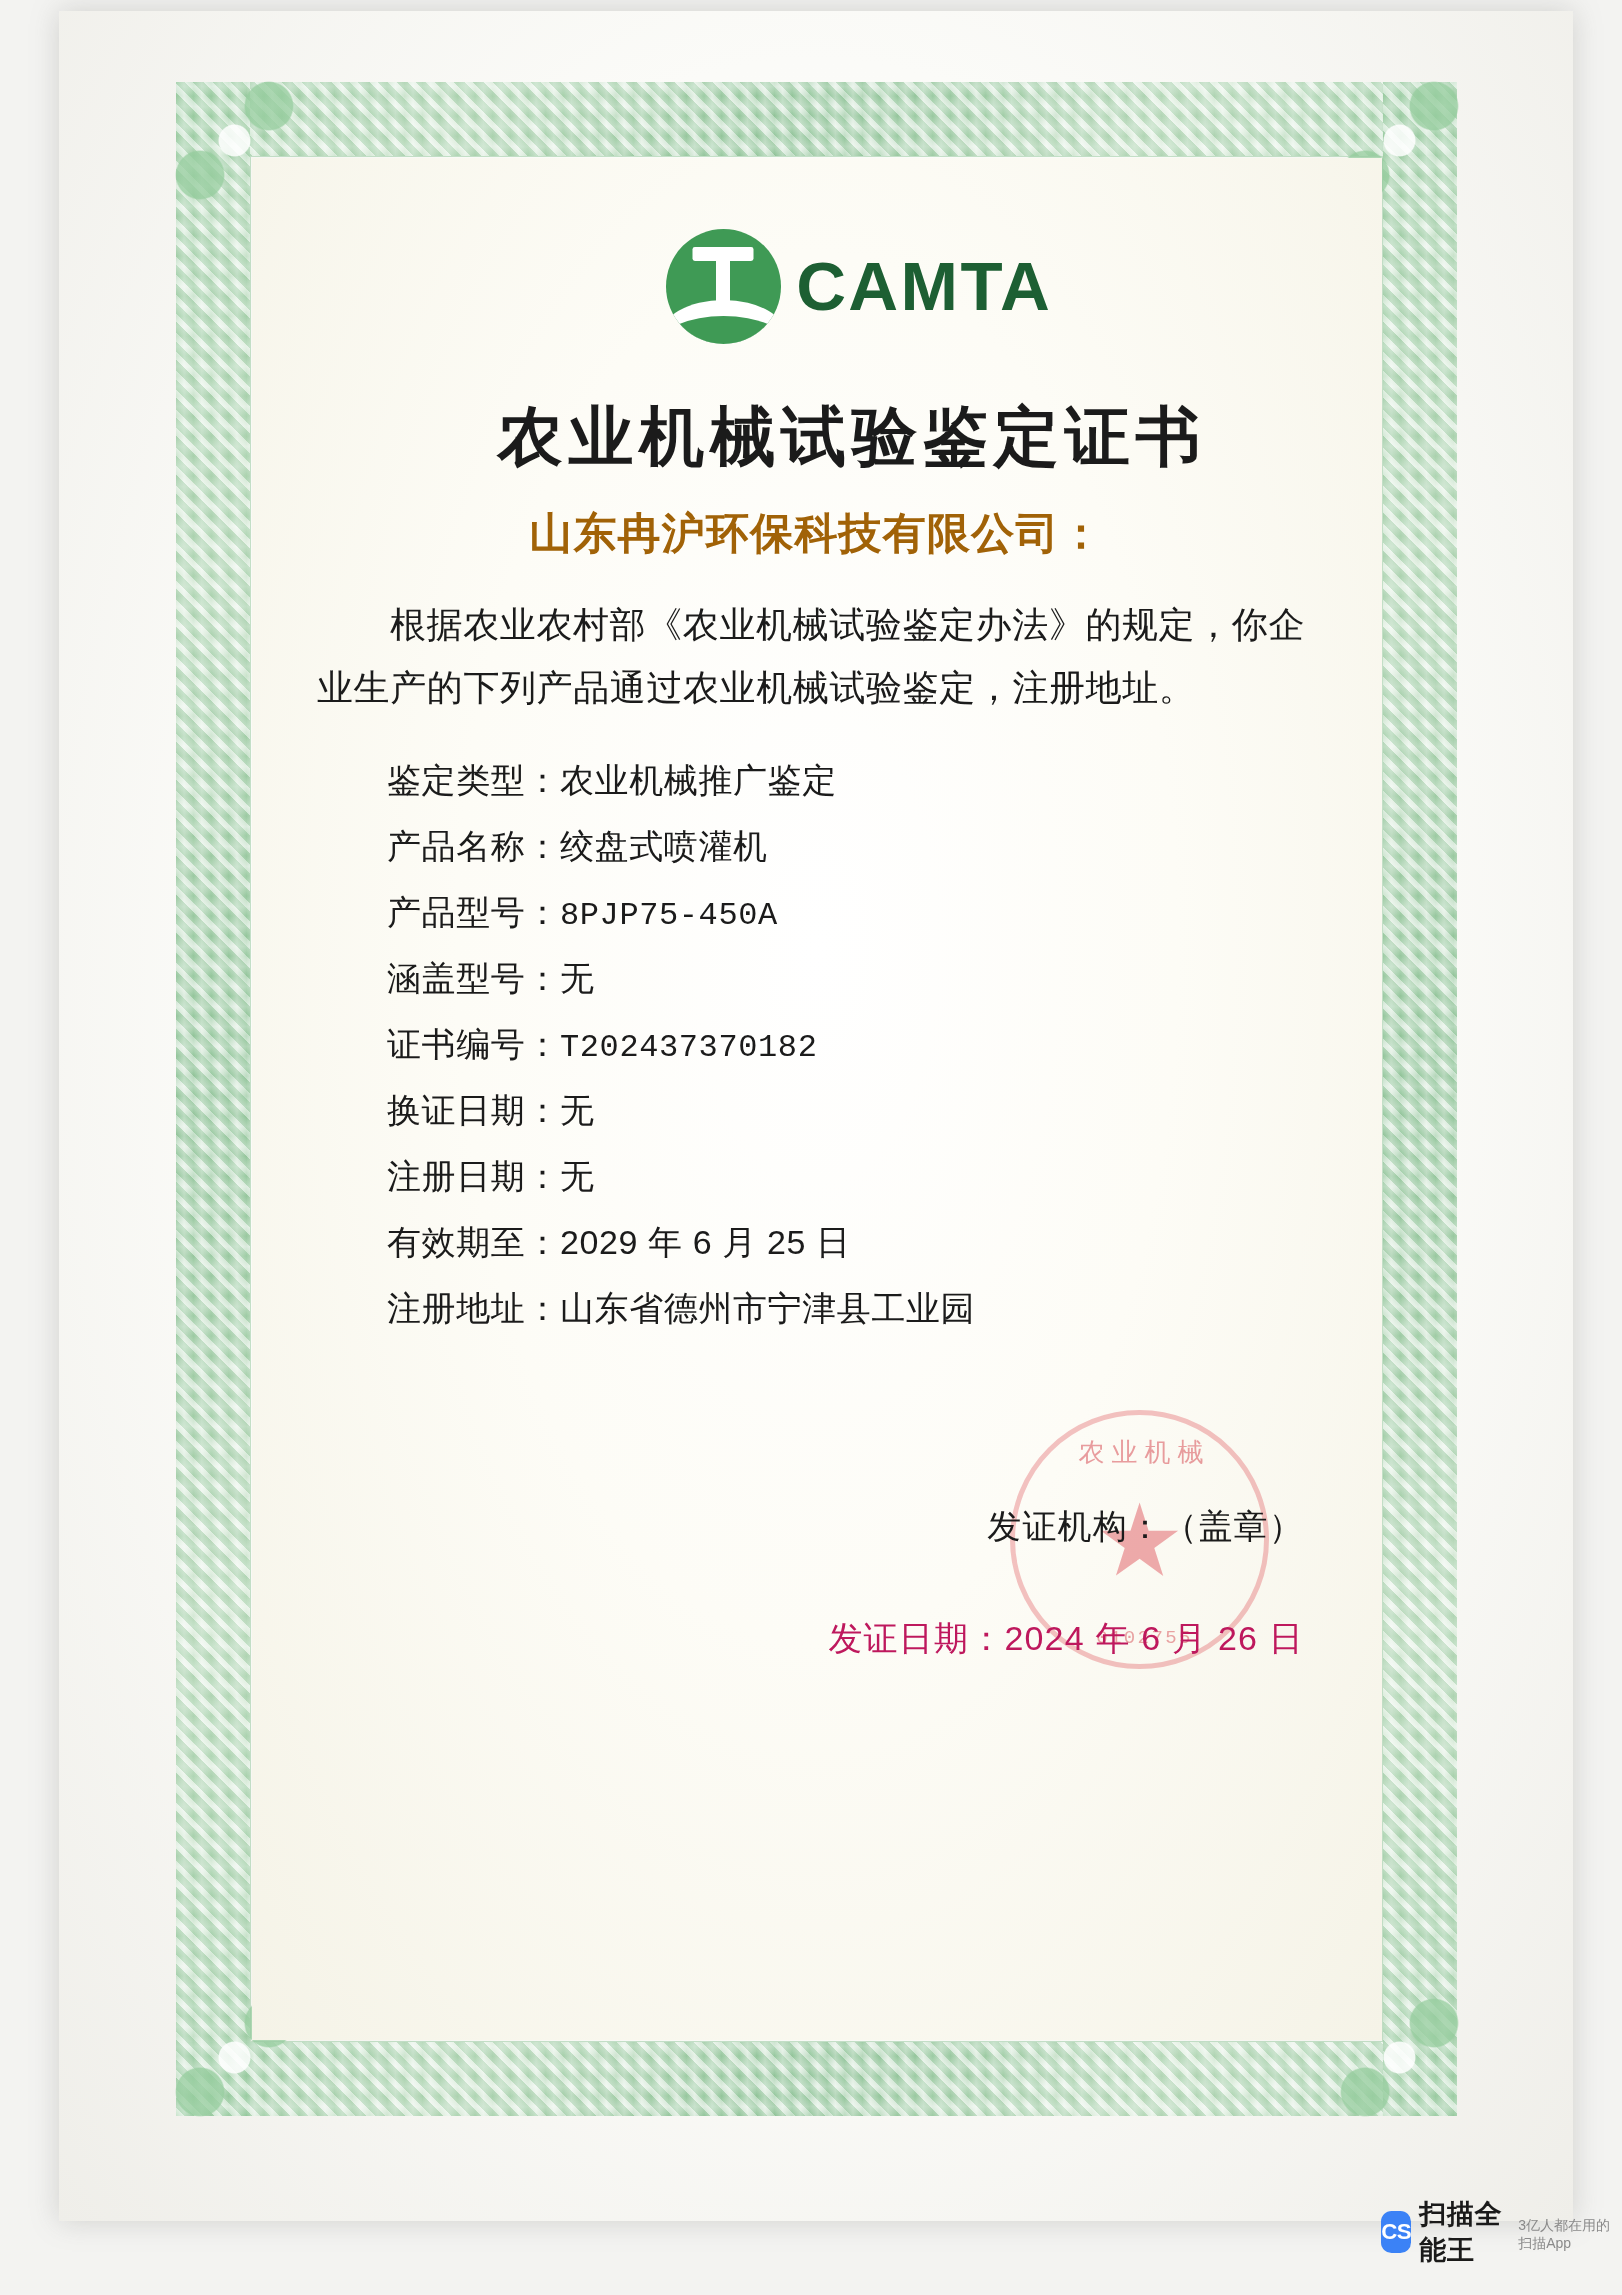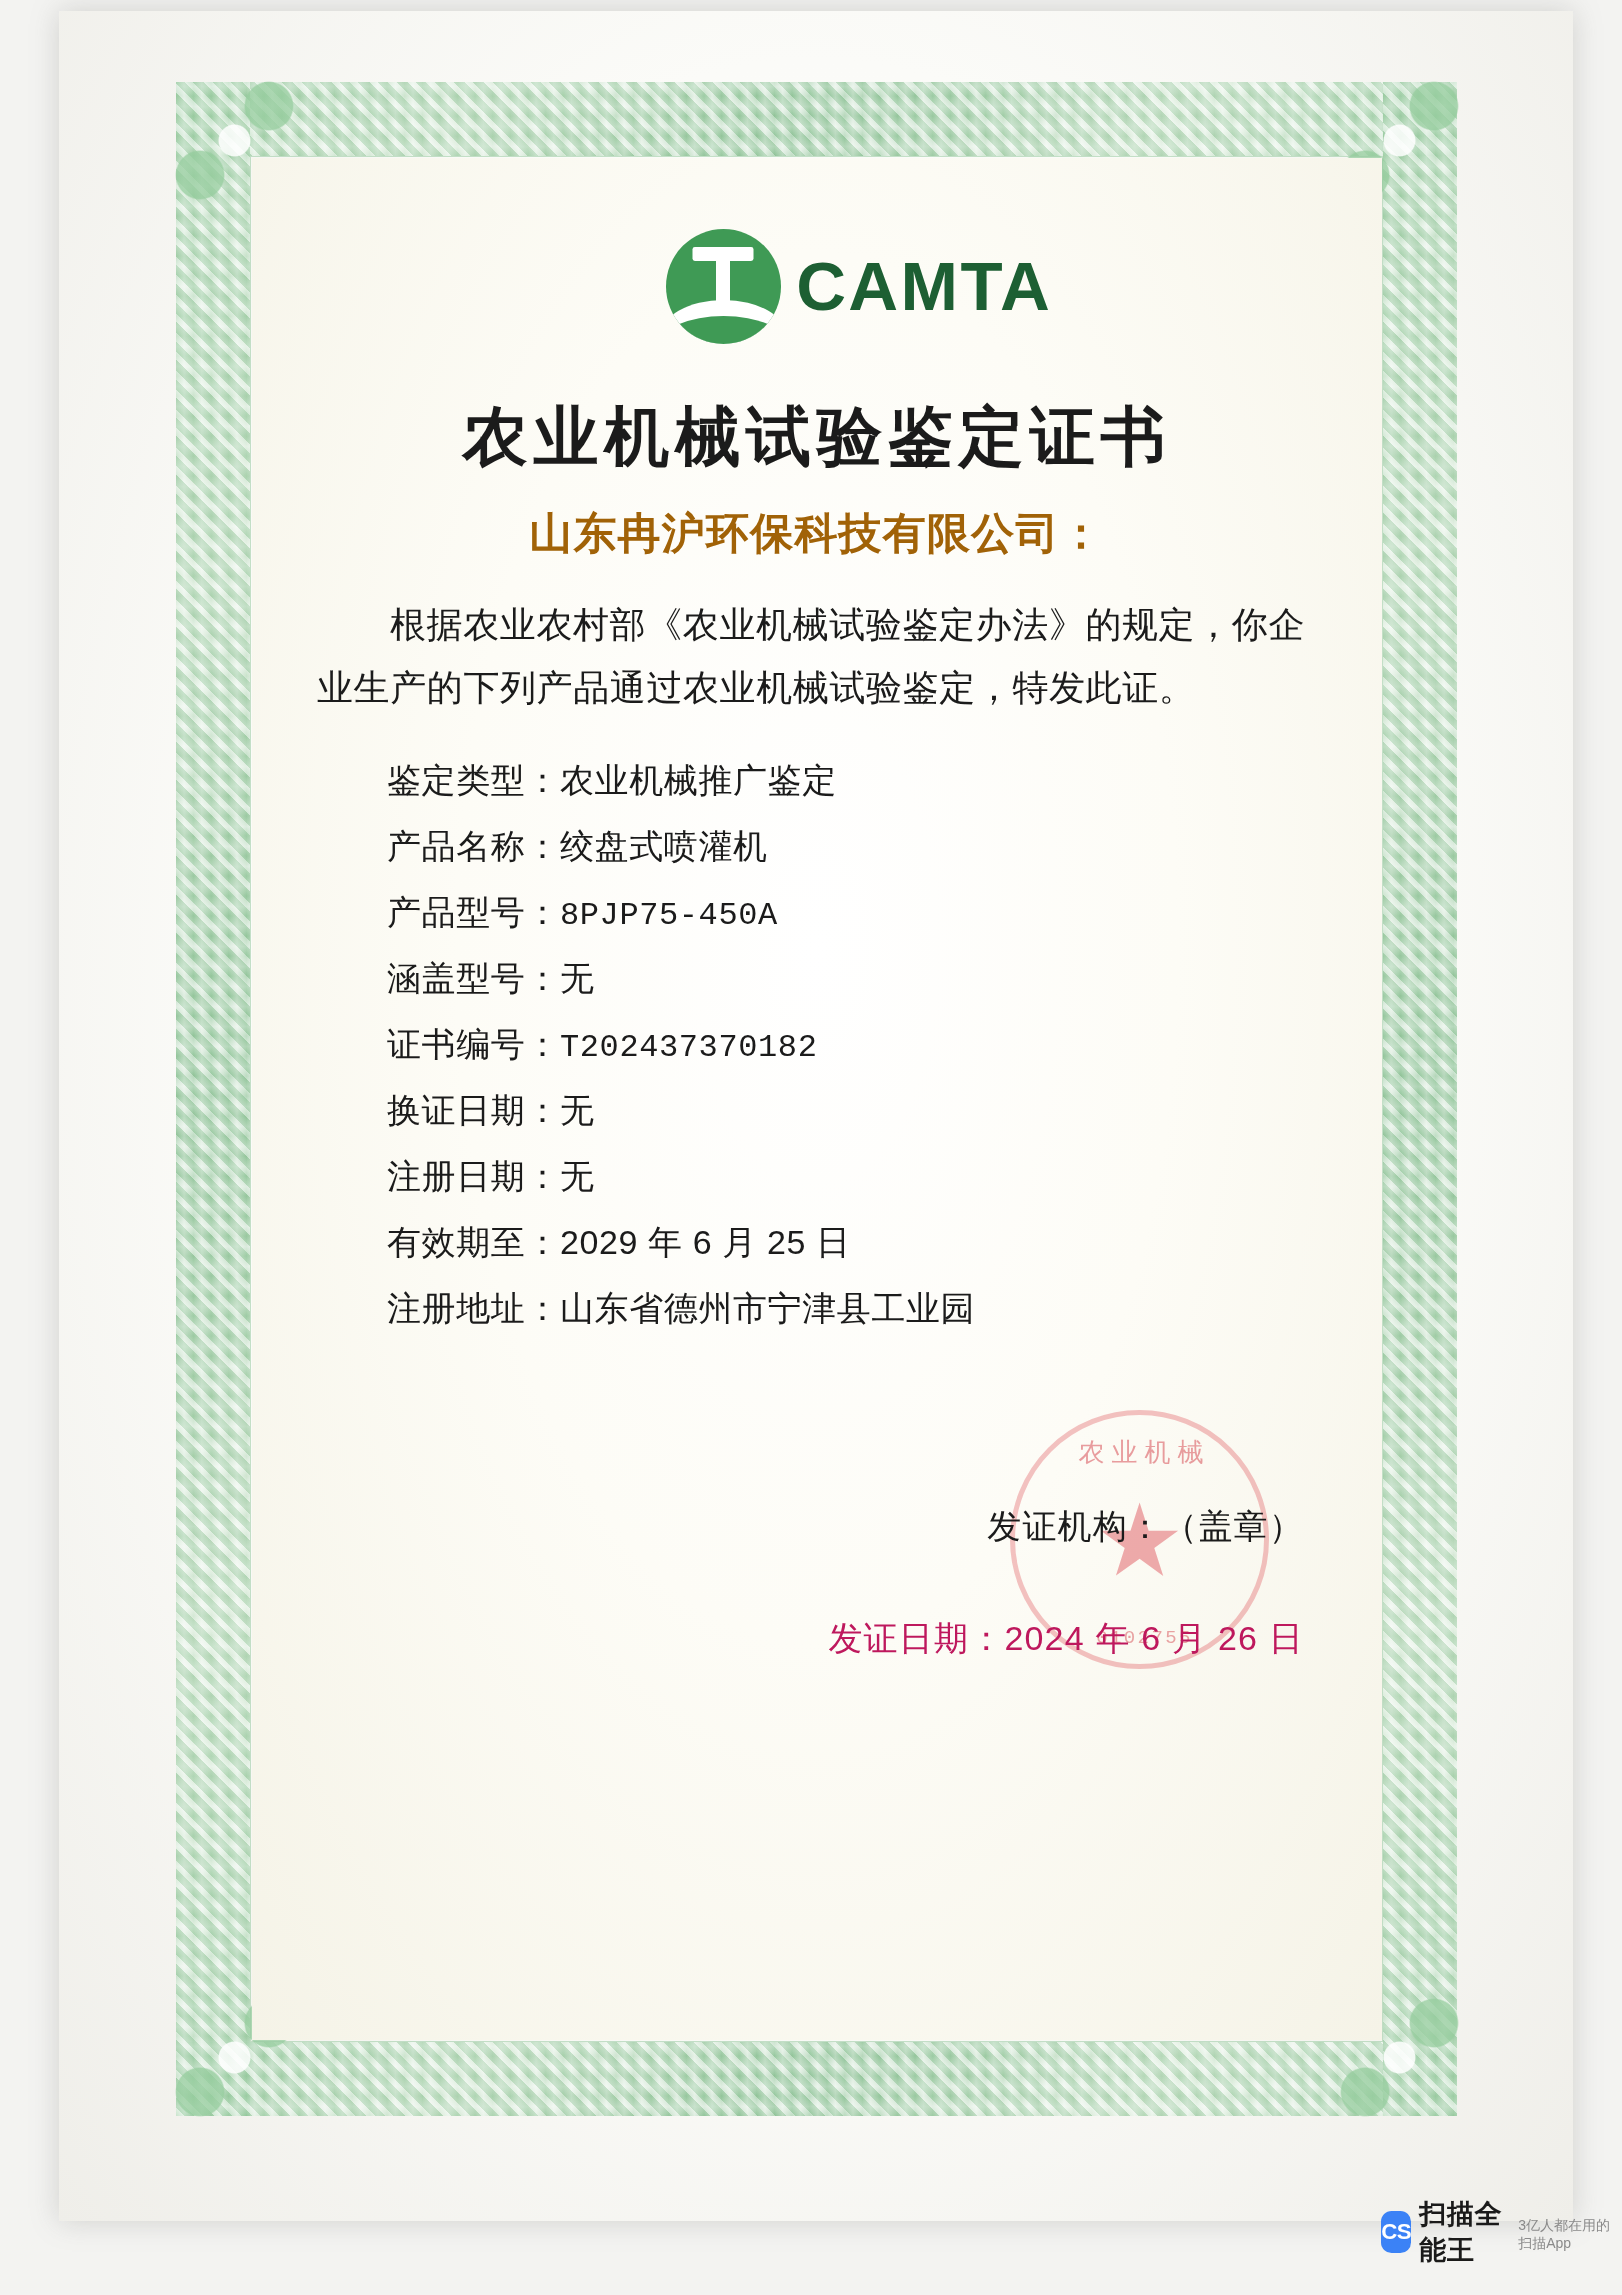--- a/index.html
+++ b/index.html
@@ -162,20 +162,21 @@
   
   #cert-title {
     position: absolute;
     left: 0; top: 235px;
     width: 1130px;
     text-align: center;
     font-size: 65px;
     font-weight: 700;
     letter-spacing: 5.9px;
     color: #1b1b1b;
+    padding-left: 35px;
   }
 
   
   #company-line {
     position: absolute;
     left: 65px; top: 347px;
     width: 999px;
     font-size: 43px;
     font-weight: 700;
     color: #a16207;
@@ -353,21 +354,21 @@
         <div class="wave"></div>
         <div class="wave2"></div>
       </div>
       <div id="logo-text">CAMTA</div>
     </div>
 
     <div id="cert-title">农业机械试验鉴定证书</div>
 
     <div id="company-line">山东冉沪环保科技有限公司：</div>
 
-    <div id="intro-paragraph">根据农业农村部《农业机械试验鉴定办法》的规定，你企业生产的下列产品通过农业机械试验鉴定，特发此证。</div>
+    <div id="intro-paragraph">根据农业农村部《农业机械试验鉴定办法》的规定，你企业生产的下列产品通过农业机械试验鉴定，注册地址。</div>
 
     <div id="fields">
 
       <div class="field-row">
         <span class="field-label">鉴定类型：</span>
         <span class="field-value">农业机械推广鉴定</span>
       </div>
 
       <div class="field-row">
         <span class="field-label">产品名称：</span>

